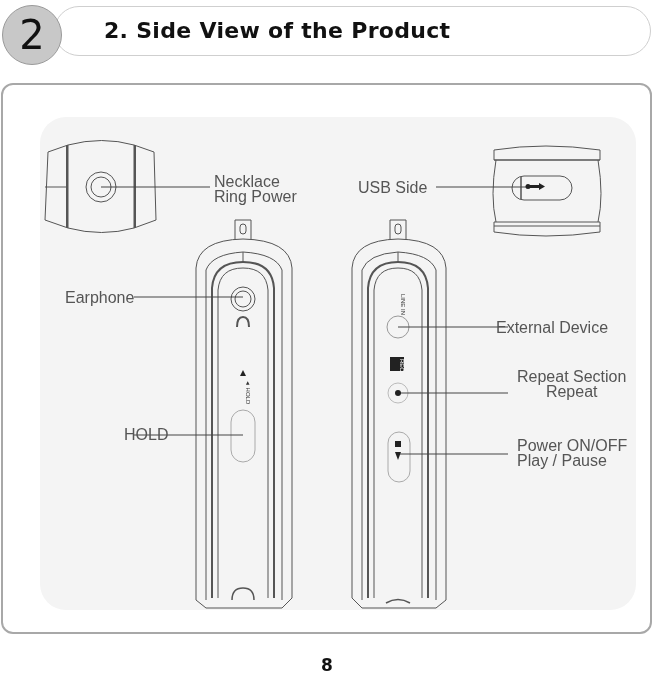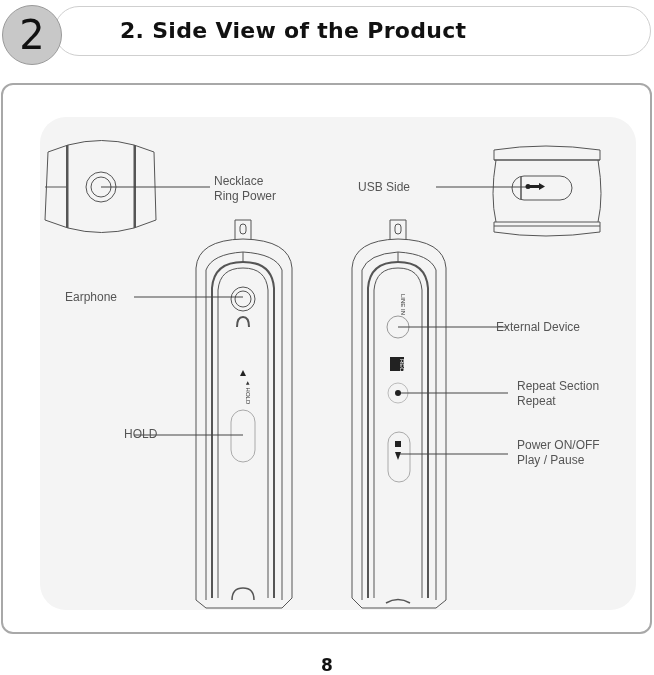--- a/index.html
+++ b/index.html
@@ -6,29 +6,29 @@
   body { width:654px; height:675px; position:relative; overflow:hidden; font-family:"DejaVu Sans", sans-serif; }
 
   .badge { position:absolute; left:2px; top:5px; width:60px; height:60px; border-radius:50%;
            background:#c8c8c8; border:1px solid #9a9a9a; box-sizing:border-box;
            display:flex; align-items:center; justify-content:center;
            font-family:"DejaVu Sans", sans-serif; font-size:40px; color:#111; line-height:1; }
   .title-pill { position:absolute; left:54px; top:6px; width:597px; height:50px; box-sizing:border-box;
                 border:1px solid #cfcfcf; border-radius:25px; background:#fff; z-index:0; }
   .badge { z-index:1; }
   .title-text { position:absolute; left:104px; top:18px; font-family:"DejaVu Sans", sans-serif;
-                font-weight:bold; font-size:22px; color:#111; letter-spacing:0.3px; z-index:2;margin-left:16px; }
+                font-weight:bold; font-size:22px; color:#111; letter-spacing:0.3px; z-index:2; }
 
   .frame { position:absolute; left:1px; top:83px; width:651px; height:551px; box-sizing:border-box;
            border:2px solid #a8a8a8; border-radius:12px; background:#fff; }
   .panel { position:absolute; left:40px; top:117px; width:596px; height:493px; background:#f4f4f4;
            border-radius:26px; }
 
   .fig { position:absolute; left:0; top:0; width:654px; height:675px; }
-  .lbl { position:absolute; font-family:"Liberation Sans", sans-serif; font-size:12px; color:#555;
+  .lbl { position:absolute; font-family:"Liberation Sans", sans-serif; font-size:16px; color:#555;
          line-height:15px; white-space:nowrap; }
 
   .page-number { position:absolute; left:0; width:654px; top:655px; text-align:center;
                  font-family:"DejaVu Sans", sans-serif; font-weight:bold; font-size:17px; color:#111; }
 </style>
 </head>
 <body>
 
 <div class="title-pill"></div>
 <div class="badge">
@@ -128,21 +128,21 @@
 </svg>
 
 <div class="lbl" style="left:214px; top:174px;">
   <div>Necklace</div>
   <div>Ring Power</div>
 </div>
 <div class="lbl" style="left:358px; top:180px;">USB Side</div>
 <div class="lbl" style="left:65px; top:290px;">Earphone</div>
 <div class="lbl" style="left:88px; top:427px;margin-left:36px;">HOLD</div>
 <div class="lbl" style="left:496px; top:320px;">External Device</div>
-<div class="lbl" style="left:517px; top:379px;">
+<div class="lbl" style="left:517px; top:369px;text-align:center;">
   <div>Repeat Section</div>
   <div>Repeat</div>
 </div>
 <div class="lbl" style="left:517px; top:438px;">
   <div>Power ON/OFF</div>
   <div>Play / Pause</div>
 </div>
 
 <div class="page-number">8</div>
 

